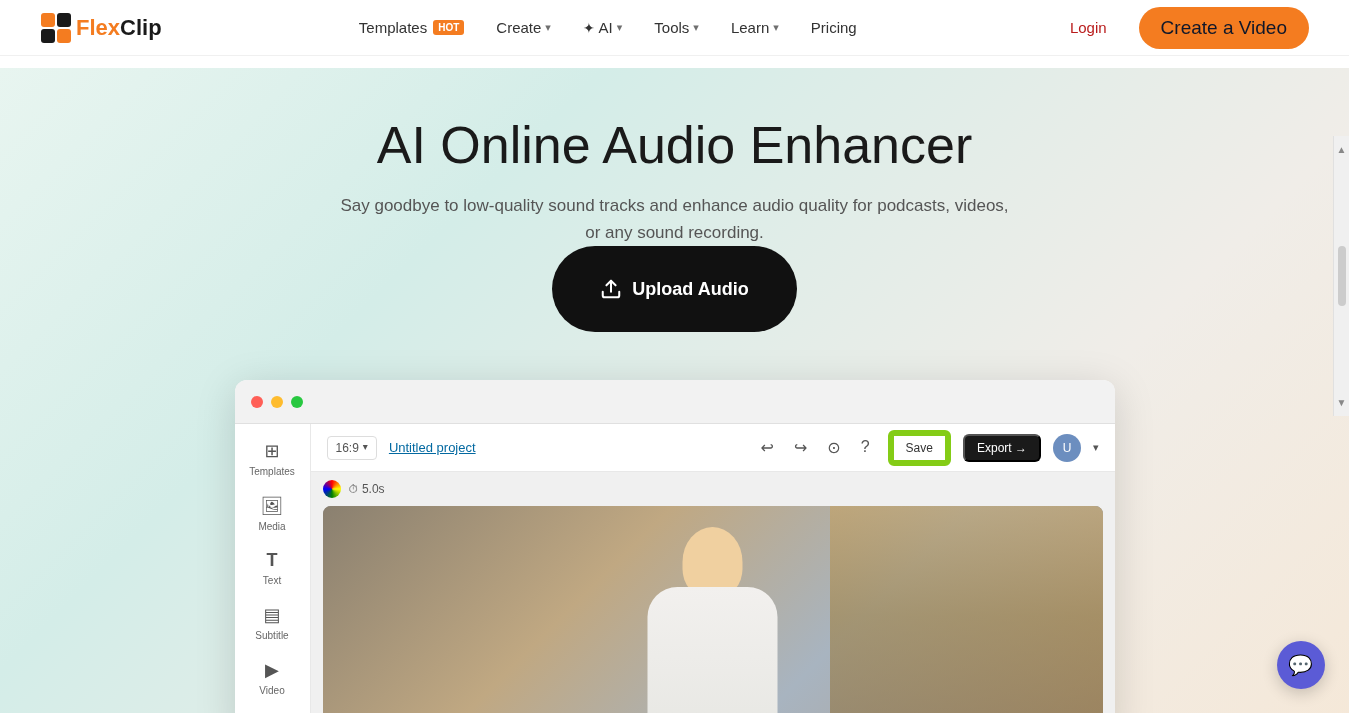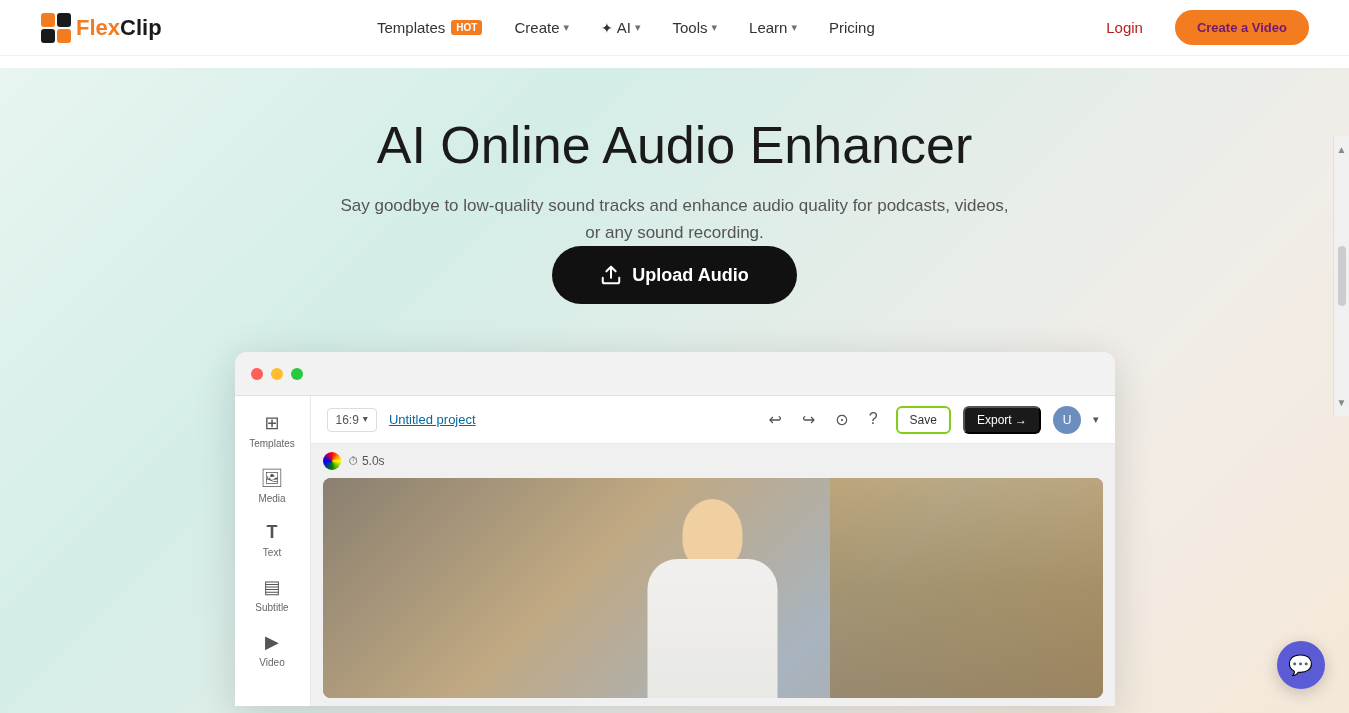--- a/index.html
+++ b/index.html
@@ -30,21 +30,21 @@
     }
     .ai-icon { font-size: 14px; }
     .chevron { font-size: 11px; opacity: 0.7; }
 
     .nav-right { display: flex; align-items: center; gap: 16px; }
     .login-btn {
       font-size: 15px; font-weight: 500; color: #b91c1c; cursor: pointer;
       padding: 8px 16px; border-radius: 6px;
     }
     .create-btn {
-      background: #f47c20; color: #701a75; font-size: 13px; font-weight: 700;
+      background: #f47c20; color: #0f172a; font-size: 19px; font-weight: 400;
       padding: 10px 22px; border-radius: 24px; cursor: pointer; border: none;
       white-space: nowrap;
     }
 
     
     .hero {
       margin-top: 68px;
       background: linear-gradient(135deg, #e8f5f0 0%, #d4ede8 30%, #f0ede8 70%, #f5e8d8 100%);
       min-height: 645px;
       display: flex; flex-direction: column; align-items: center;
@@ -56,21 +56,21 @@
       text-align: center; margin-bottom: 16px; line-height: 1.15;
     }
     .hero-subtitle {
       font-size: 17px; color: #555; text-align: center;
       max-width: 680px; line-height: 1.6;
     }
 
     .upload-btn {
       display: flex; align-items: center; gap: 10px;
       background: #111; color: #fff; font-size: 18px; font-weight: 600;
-      padding: 18px 48px; border-radius: 50px; cursor: pointer; border: none;
+      padding: 32px 48px; border-radius: 50px; cursor: pointer; border: none;
       margin-bottom: 48px; transition: background 0.15s;
     }
     .upload-icon-svg { width: 22px; height: 22px; }
 
     
     .app-mockup {
       width: 880px; max-width: 95vw;
       background: #f8f8f8; border-radius: 12px 12px 0 0;
       box-shadow: 0 8px 40px rgba(0,0,0,0.15);
       overflow: hidden; position: relative;
@@ -107,21 +107,21 @@
     }
     .toolbar-ratio {
       font-size: 12px; color: #555; display: flex; align-items: flex-start; gap: 4px;
       padding: 4px 8px; border: 1px solid #ddd; border-radius: 4px;
     }
     .toolbar-title-mock { font-size: 13px; color: #0369a1; text-decoration: underline; }
     .toolbar-spacer { flex: 1; }
     .toolbar-undo-redo { display: flex; gap: 8px; }
     .toolbar-icon-btn { font-size: 16px; color: #555; cursor: pointer; padding: 4px 6px; }
     .toolbar-save-btn {
-      font-size: 12px; padding: 5px 12px; border: 2px solid #84cc16; border-radius: 6px;
+      font-size: 12px; padding: 5px 12px; border: 6px solid #84cc16; border-radius: 6px;
       background: #fff; color: #333; cursor: pointer;
     }
     .toolbar-export-btn {
       font-size: 12px; padding: 5px 12px; border-radius: 6px;
       background: #1a1a1a; color: #fff; cursor: pointer;
       display: flex; align-items: center; gap: 4px;
     }
     .toolbar-avatar-mock {
       width: 28px; height: 28px; border-radius: 50%; background: #6c8ebf;
       display: flex; align-items: center; justify-content: center; font-size: 12px; color: #fff;

